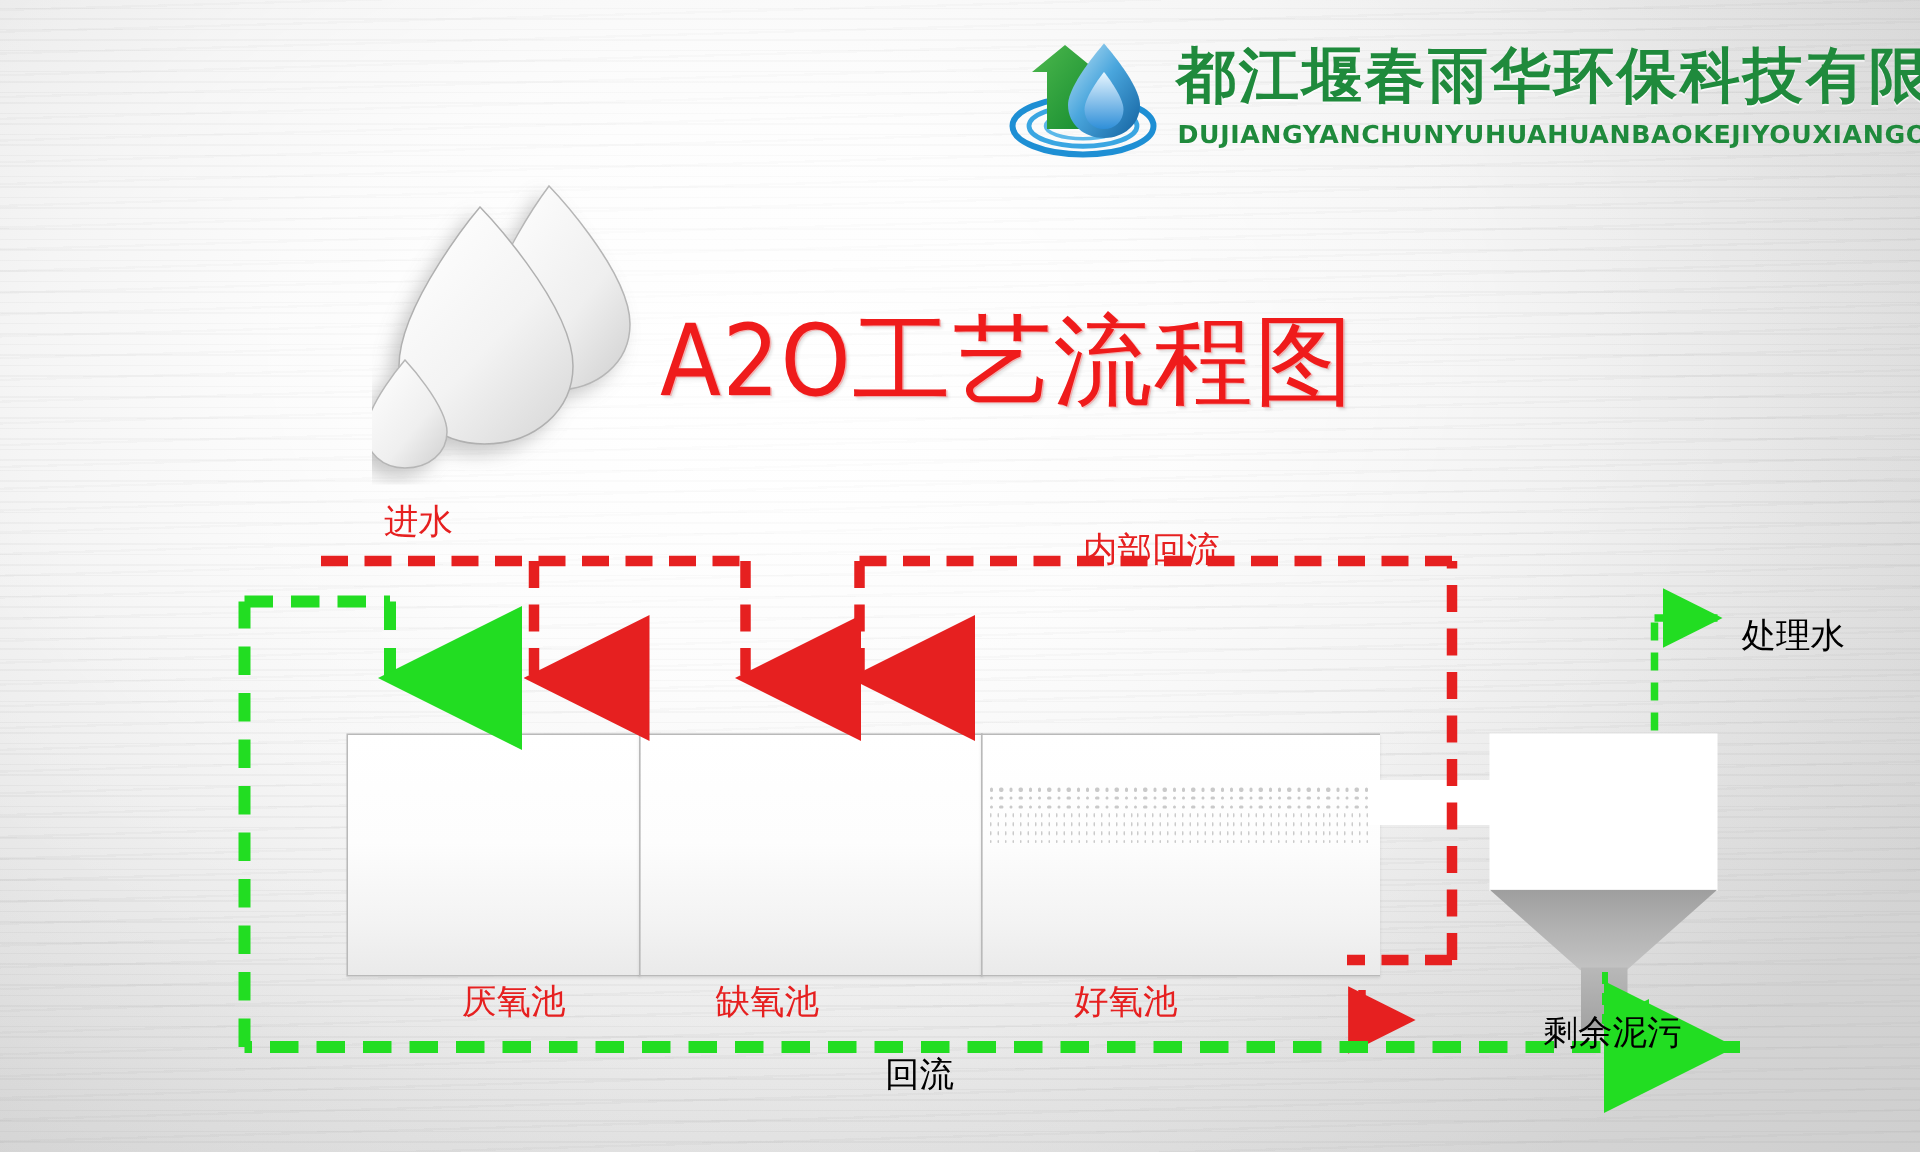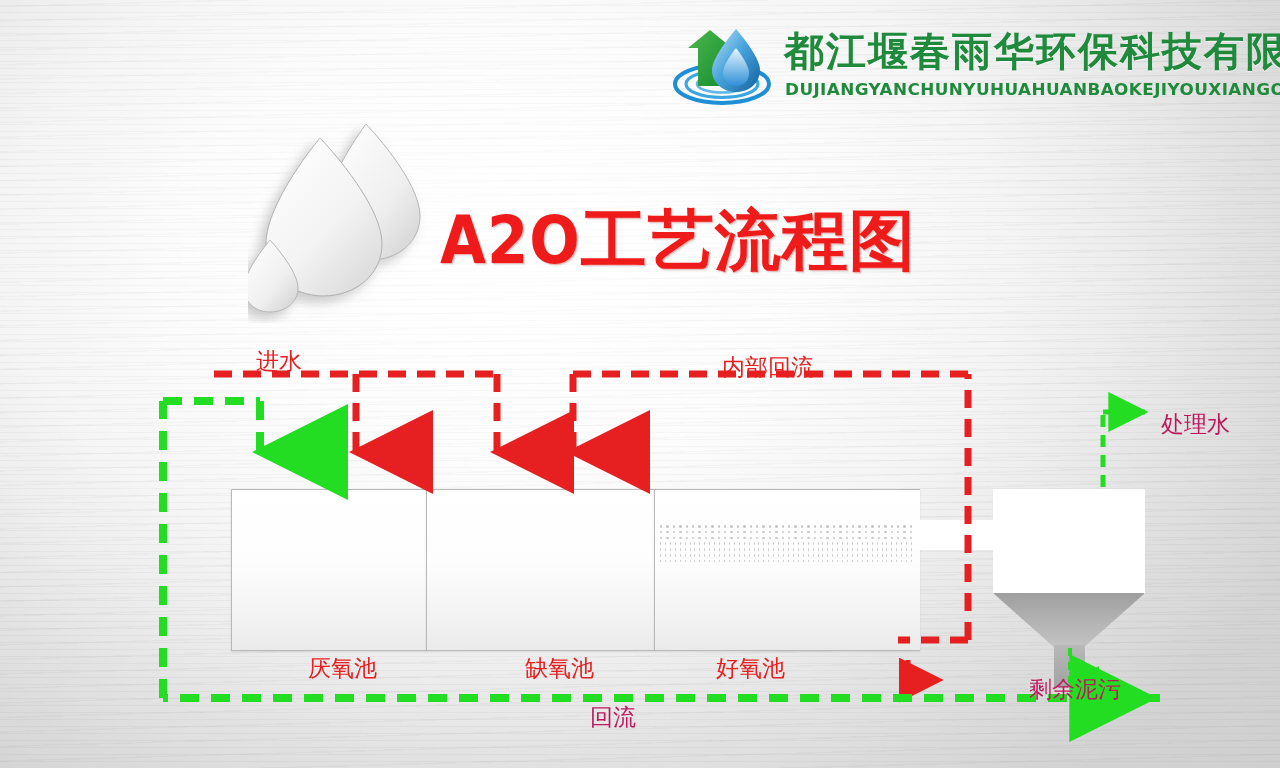--- a/index.html
+++ b/index.html
@@ -53,21 +53,21 @@
     position:absolute; left:113px; top:56px;
     font-size:16.5px; font-weight:bold; color:#1f8a3c;
     letter-spacing:.4px; white-space:nowrap;
     transform:scaleX(1.02); transform-origin:left center;
   }
 
   
   #title{
     position:absolute; left:440px; top:196px; z-index:9;
     font-family:"DejaVu Sans","Liberation Sans",sans-serif;
-    font-size:66px; font-weight:bold; color:#ef1b1b;
+    font-size:66px; font-weight:normal; color:#ef1b1b;
     letter-spacing:1px; white-space:nowrap;
     font-stretch:condensed;
     text-shadow:1px 1px 0 rgba(255,120,120,.45), 2px 2px 2px rgba(0,0,0,.10);
   }
 
   
   #drops{ position:absolute; left:248px; top:118px; width:200px; height:205px; z-index:8; }
 
   
   .tank{
@@ -109,26 +109,26 @@
   
   #flow{ position:absolute; left:0; top:0; width:1280px; height:768px; z-index:10; }
 
   
   .lbl{
     position:absolute; z-index:11; white-space:nowrap;
     font-family:"DejaVu Sans","Liberation Sans",sans-serif;
     font-size:23px; line-height:27px; font-weight:500;
   }
   .lbl.red{ color:#e62020; }
-  .lbl.green{ color:#be185d; }
-
-  #lbl-influent     { left:256px; top:348px; }
+  .lbl.green{ color:#000000; }
+
+  #lbl-influent     { left:256px; top:335px; }
   #lbl-internal     { left:722px; top:354px; }
   #lbl-anaerobic    { left:272px; top:655px;margin-left:36px; }
-  #lbl-anoxic       { left:477px; top:655px;margin-left:48px; }
+  #lbl-anoxic       { left:477px; top:655px; }
   #lbl-aerobic      { left:716px; top:655px; }
   #lbl-reflux       { left:548px; top:704px;margin-left:42px; }
   #lbl-sludge       { left:1029px; top:676px; }
   #lbl-treated      { left:1161px; top:411px; }
 </style>
 </head>
 <body>
 
 <div class="bg-texture"></div>
 <div class="bg-texture2"></div>

